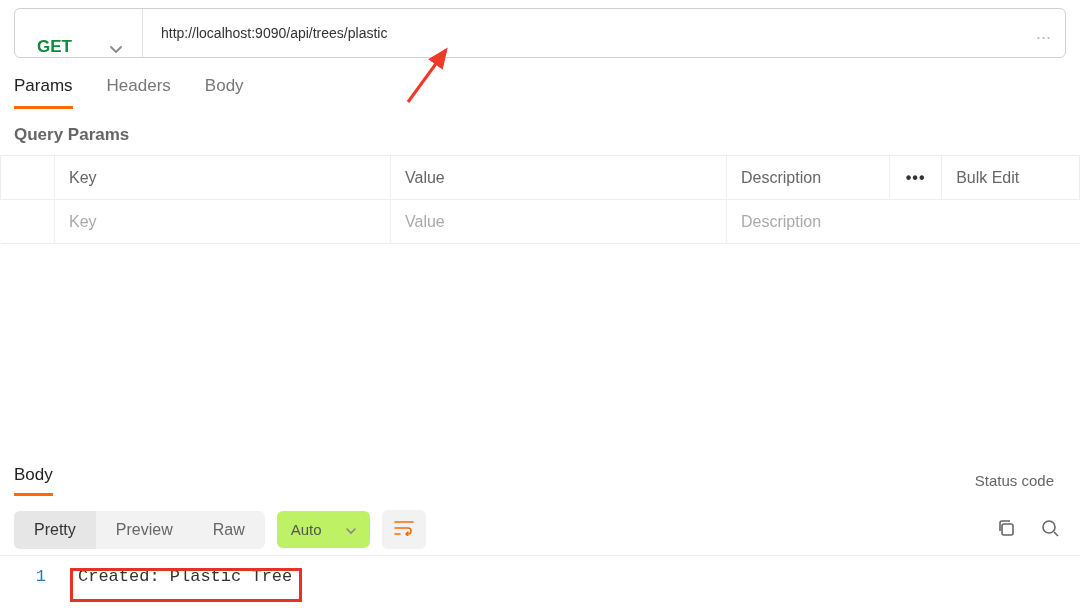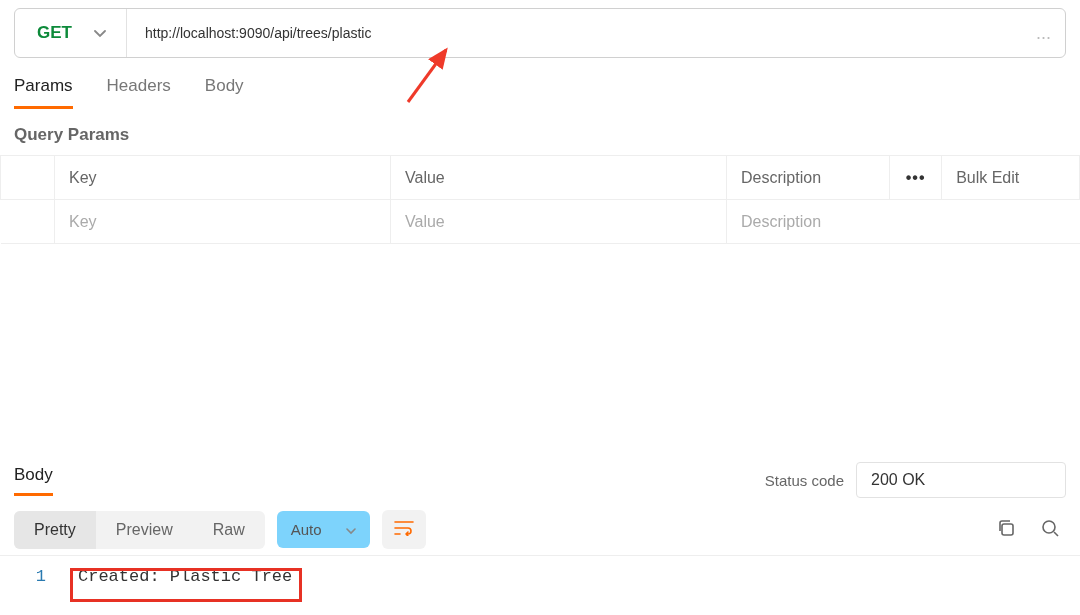--- a/index.html
+++ b/index.html
@@ -16,26 +16,26 @@
       margin: 8px 14px 0 14px;
       border: 1px solid #d0d0d0;
       border-radius: 6px;
       display: flex;
       align-items: center;
       height: 50px;
       overflow: hidden;
     }
     .method-select {
       display: flex;
-      align-items: center;
+      align-items: flex-end;
       padding: 0 20px 0 22px;
       height: 100%;
       border-right: 1px solid #e2e2e2;
       cursor: pointer;
-      gap: 22px;
+      gap: 38px;
     }
     .method-label { color: #0d8a3a; font-weight: 700; font-size: 17px; }
     .chevron-down { color: #888; }
     .url-input {
       flex: 1;
       border: none;
       outline: none;
       font-size: 14px;
       color: #333;
       padding-left: 18px;
@@ -143,21 +143,21 @@
       padding: 10px 20px;
       font-size: 16px;
       color: #666;
       cursor: pointer;
     }
     .seg-btn.active { background: #e6e6e6; color: #333; font-weight: 400;}
     .auto-drop {
       display: flex;
       align-items: center;
       gap: 24px;
-      background: #7dd3fc;
+      background: #bef264;
       border-radius: 6px;
       padding: 10px 14px;
       font-size: 15px;
       color: #555;
       cursor: pointer;
       text-align: right;
     }
     .wrap-icon {
       background: #f2f2f2;
       border-radius: 6px;
@@ -254,21 +254,20 @@
   </tr>
 </tbody>
   </table>
 
 <div class="response-area">
   <div class="resp-row">
     <div class="resp-tabs">
       <div class="resp-tab active">Body</div>
     </div>
     <div class="status-code-label">Status code</div>
-    <div class="status-box">200 OK</div>
   </div>
 
   <div class="resp-toolbar">
     <div class="seg-group">
       <div class="seg-btn active">Pretty</div>
       <div class="seg-btn">Preview</div>
       <div class="seg-btn">Raw</div>
     </div>
     <div class="auto-drop">
       <span>Auto</span>

